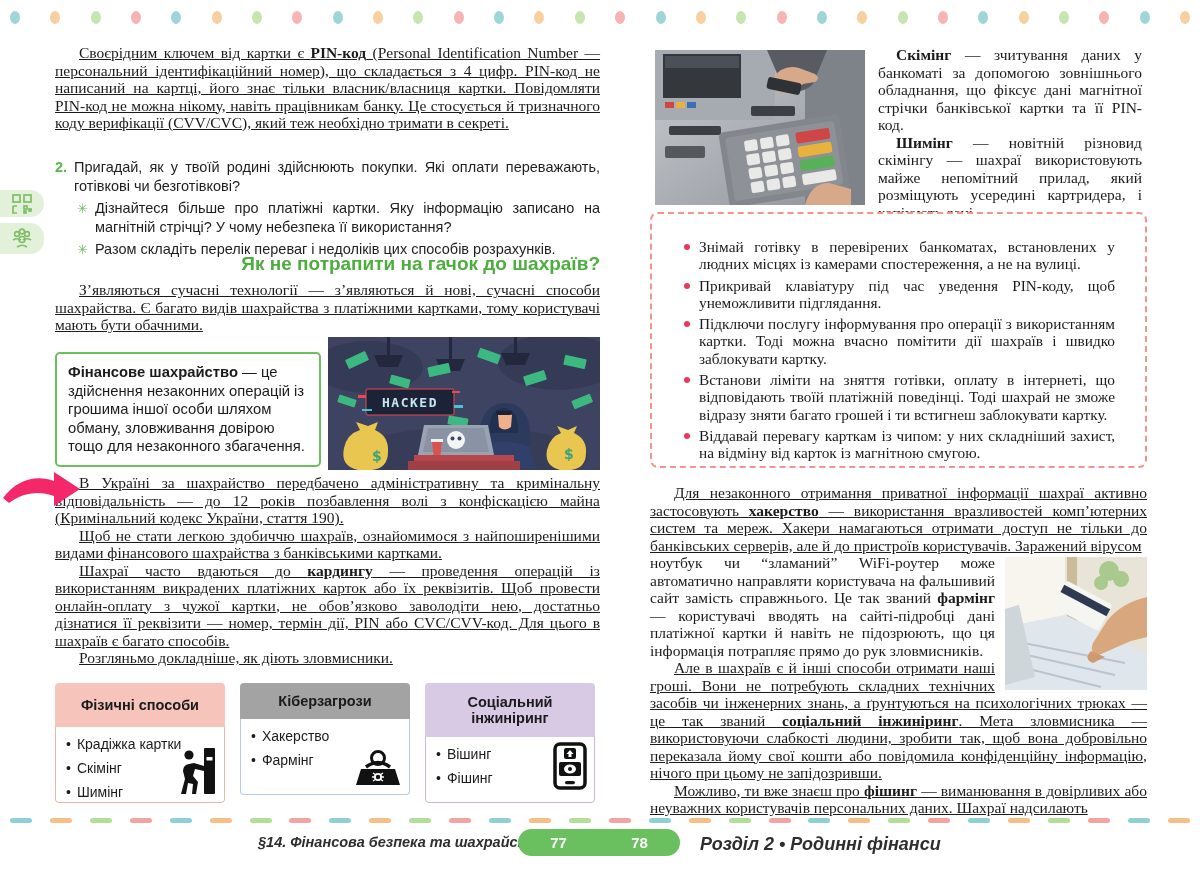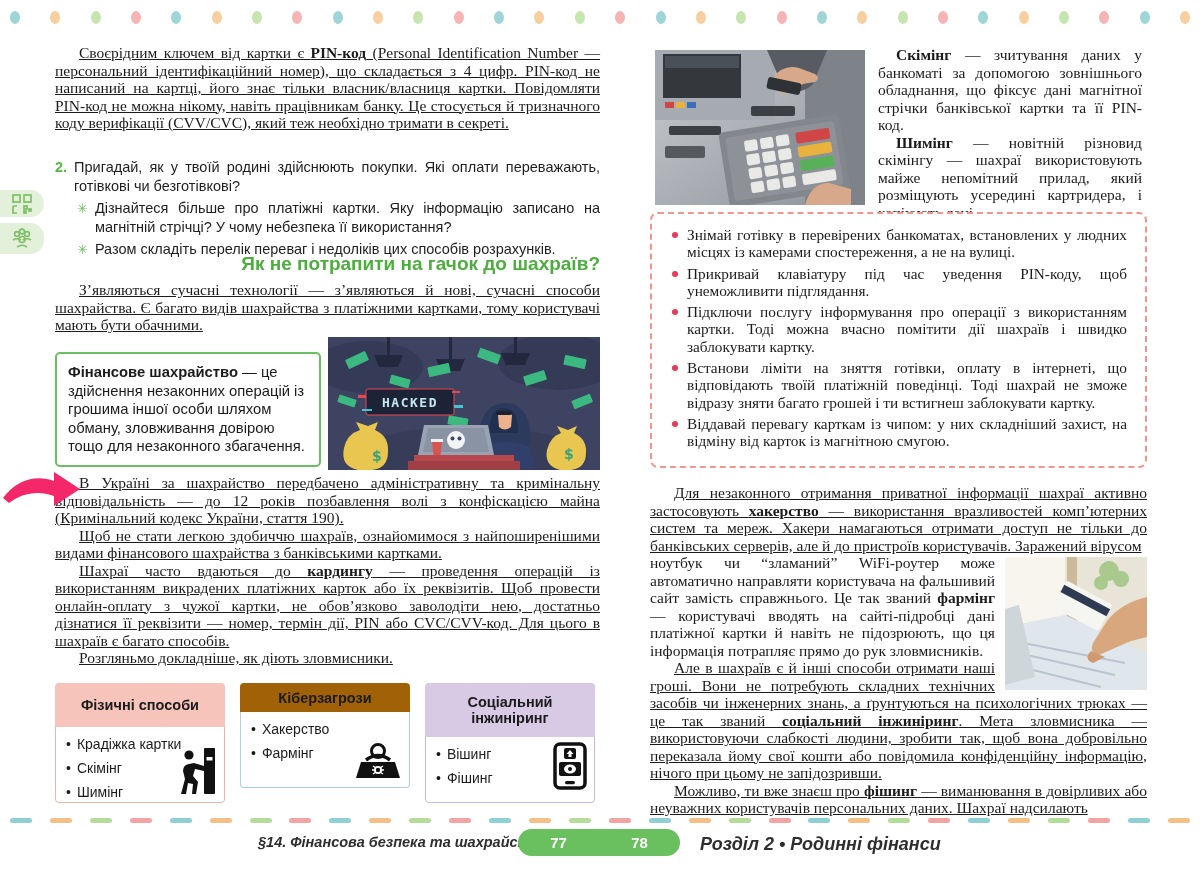--- a/index.html
+++ b/index.html
@@ -68,21 +68,21 @@
   
   .atm-photo{position:absolute;left:5px;top:8px;width:210px;height:155px;}
   .rintro{position:absolute;left:228px;top:4px;width:264px;}
   .rintro p{margin:0 0 0 0;}
 
   .safety{position:absolute;left:0;top:170px;width:497px;height:256px;
           border:2px dashed #f4948e;border-radius:8px;background:#fff;
           padding:8px 14px 8px 14px;}
   .stitle{font-family:"Liberation Serif",serif;font-weight:bold;font-size:17.5px;
           text-align:center;margin:2px 0 7px 0;}
-  .safety ul{list-style:none;margin:4px;padding:0;}
+  .safety ul{list-style:none;margin:16px;padding:0;}
   .safety li{position:relative;padding-left:17px;margin-bottom:4px;
              font-size:15.3px;line-height:17.3px;text-align:justify;
              font-family:"Liberation Serif",serif;}
   .safety li::before{content:"";position:absolute;left:2px;top:6px;width:6px;height:6px;
                      border-radius:50%;background:#e6395c;}
 
   .flow2{position:absolute;left:0;top:442px;width:497px;}
   .photo-float{float:right;width:142px;height:133px;margin:3px 0 3px 10px;}
   .flow2 p{margin:0;}
 
@@ -270,21 +270,21 @@
         <svg class="ficon" width="46" height="50" viewBox="0 0 46 50">
           <rect x="32" y="2" width="11" height="46" rx="1" fill="#111"></rect>
           <rect x="34.5" y="11" width="6" height="3.5" fill="#fff"></rect>
           <circle cx="17" cy="9" r="4.6" fill="#111"></circle>
           <path d="M9 48 l4 -15 -2 -8 q0 -6 6 -7 l5 -1 10 3 v5 l-9 -2 -2 7 5 6 -2 12 h-4 l1 -10 -5 -1 -2 11 Z" fill="#111"></path>
         </svg>
       </div>
     </div>
 
     <div class="fbox" style="left:185px;top:643px">
-      <div class="fhead" style="height: 29px; background-color: #a16207;">Кіберзагрози</div>
+      <div class="fhead" style="height: 36px; background-color: #a3a3a3;">Кіберзагрози</div>
       <div class="fbody" style="height: 76px; border-color: rgb(180, 203, 226);">
         <div class="fitem">
             <span class="fb">•</span>
             <span>Хакерство</span>
           </div>
         <div class="fitem">
             <span class="fb">•</span>
             <span>Фармінг</span>
           </div>
         <svg class="ficon" width="50" height="42" viewBox="0 0 50 42">

